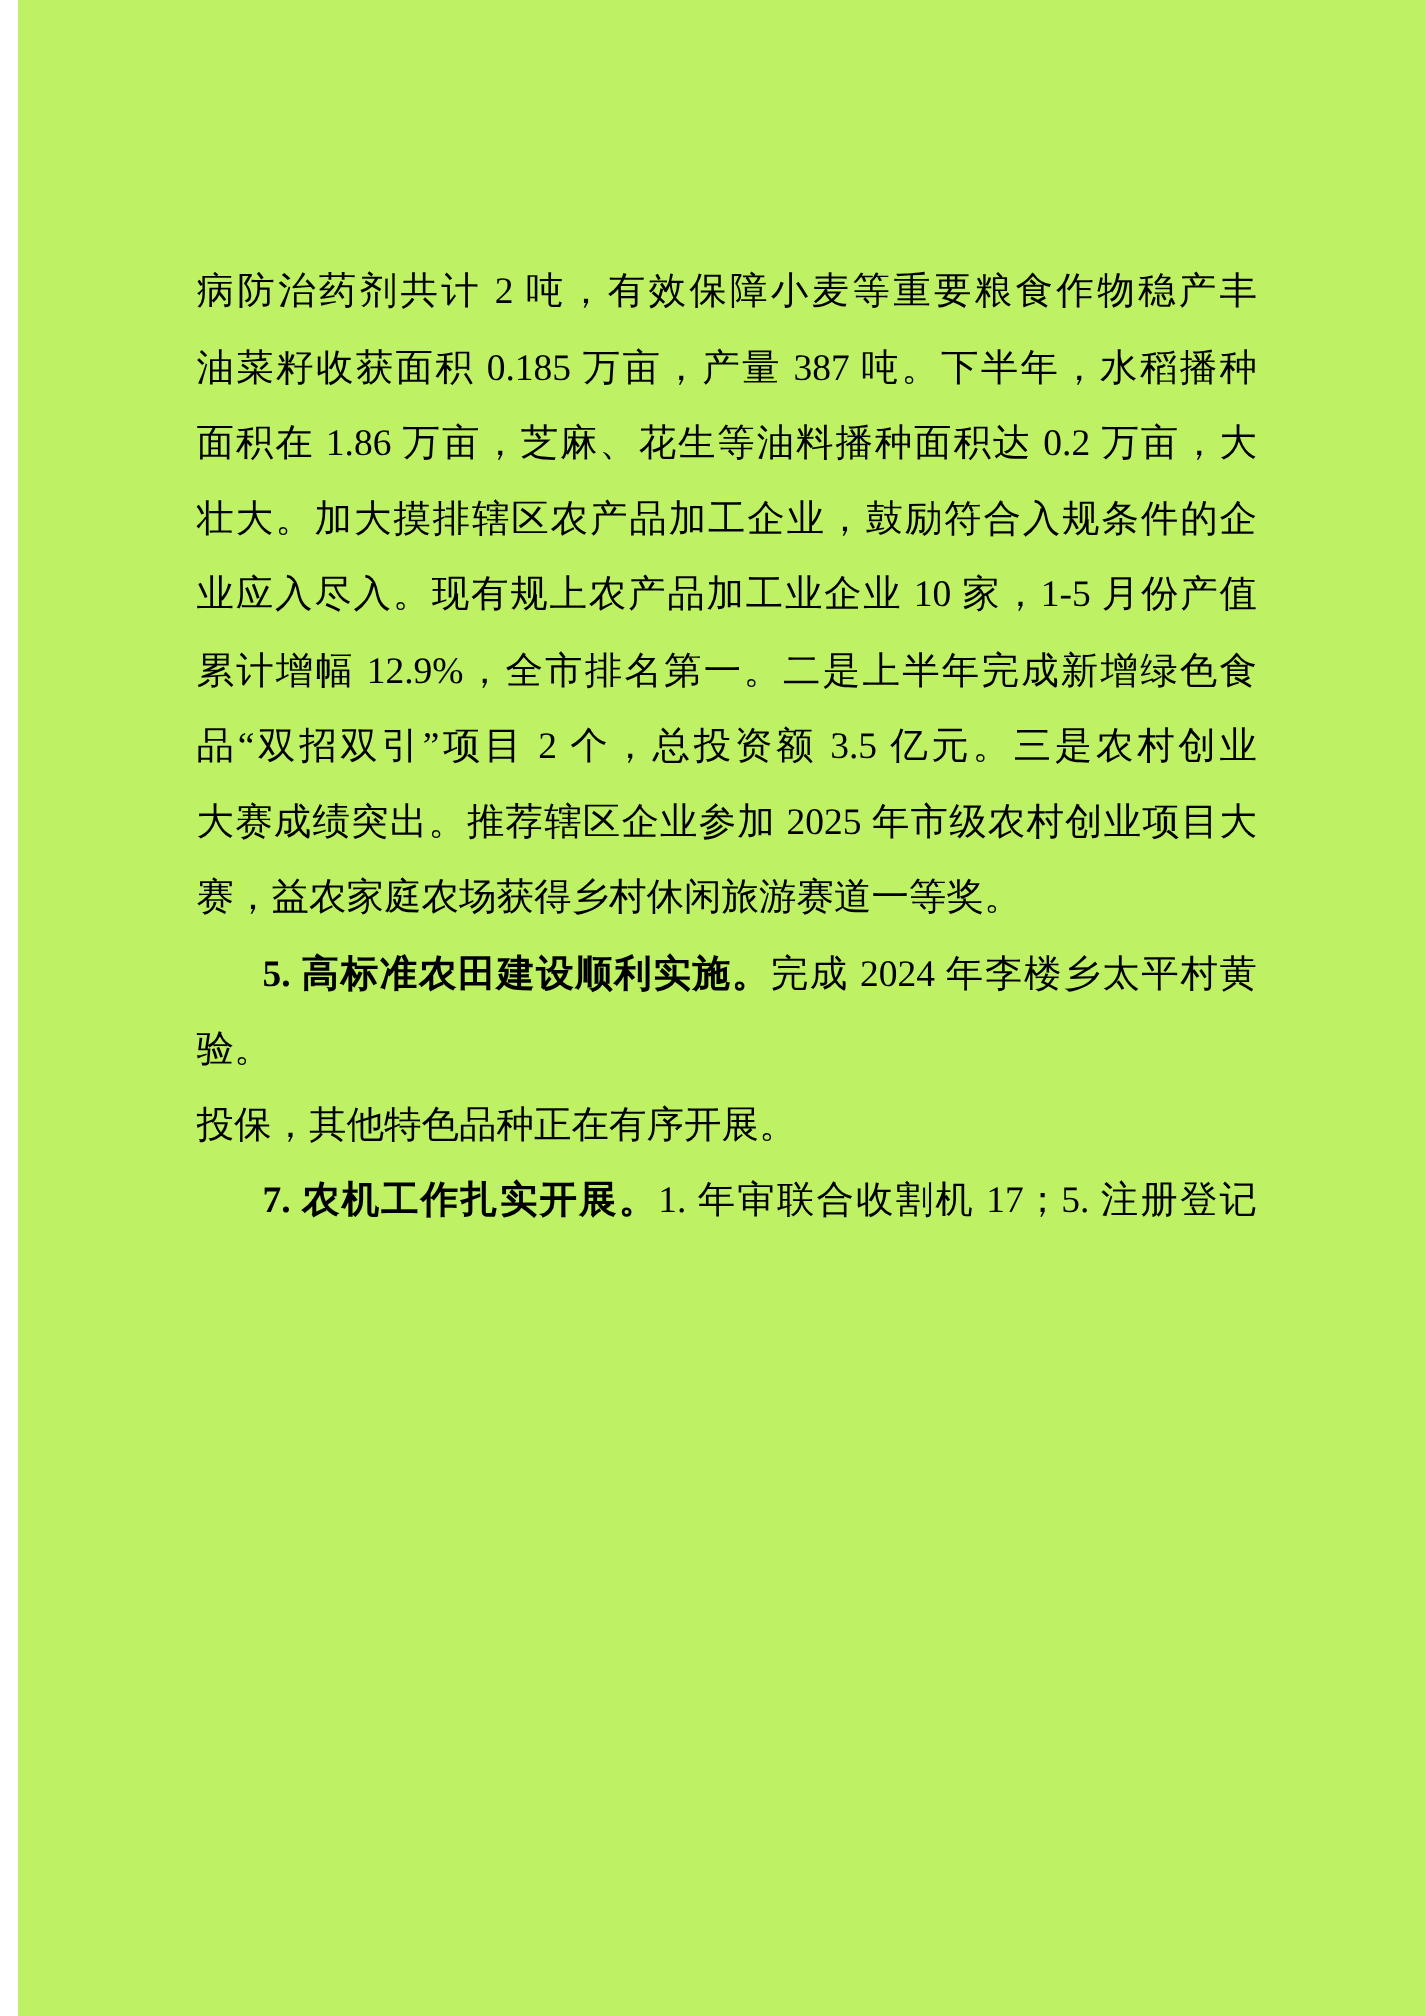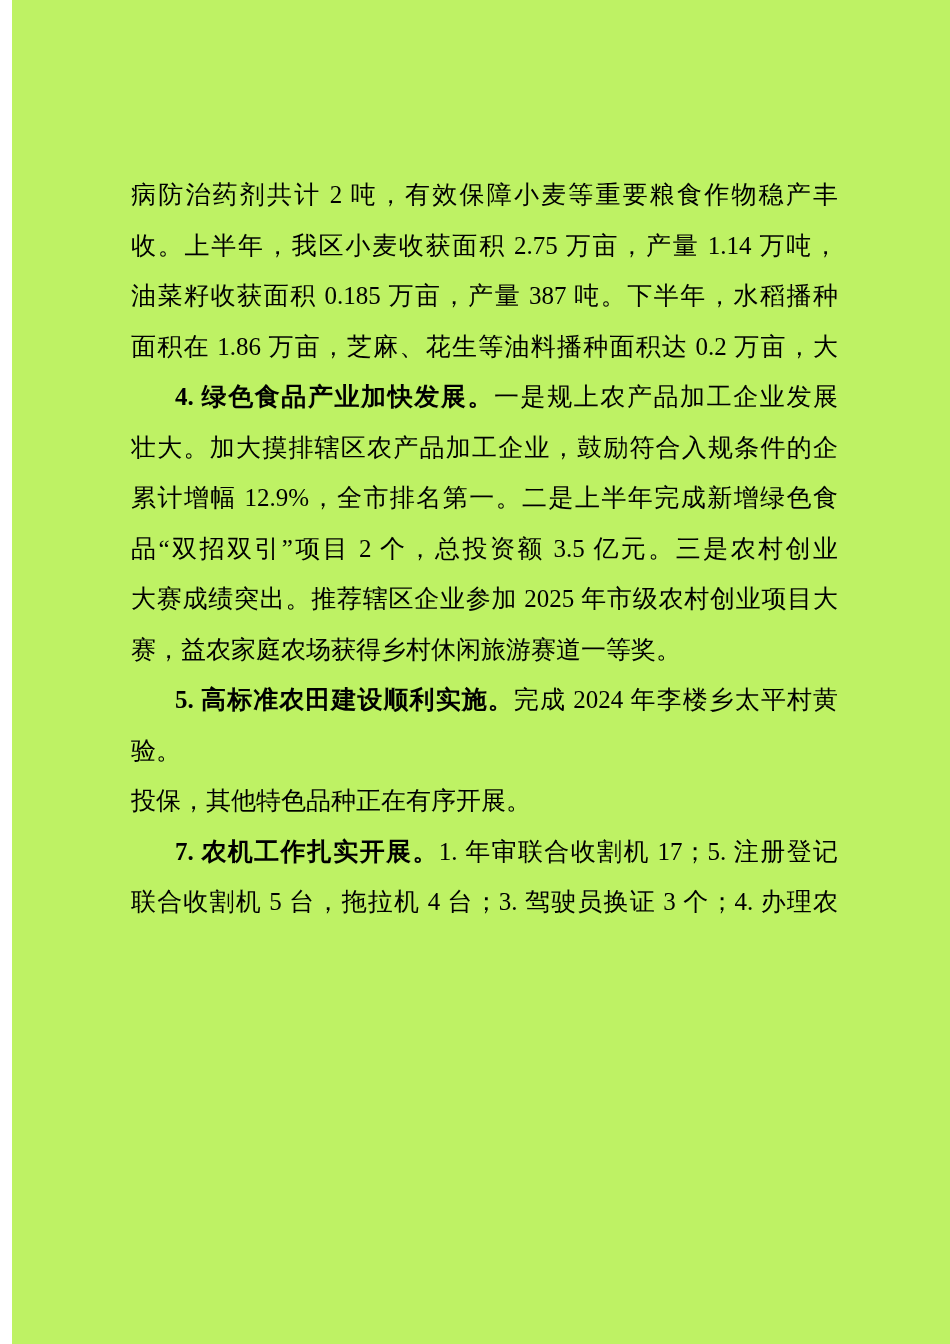--- a/index.html
+++ b/index.html
@@ -43,33 +43,31 @@
     font-weight: bold;
   }
 </style>
 </head>
 <body>
 
 <div class="page">
   <div class="text-block">
 
     <div class="line fill"><b></b><span>病防治药剂共计 2 吨，有效保障小麦等重要粮食作物稳产丰</span></div>
-    <div class="line fill"><b></b><span>收。上半年，我区小麦收获面积 2.75 万亩，产量 1.14 万吨，</span></div>
     <div class="line fill"><b></b><span>油菜籽收获面积 0.185 万亩，产量 387 吨。下半年，水稻播种</span></div>
     <div class="line fill"><b></b><span>面积在 1.86 万亩，芝麻、花生等油料播种面积达 0.2 万亩，大</span></div>
 
-    <div class="line fill indent"><b>4. 绿色食品产业加快发展。</b><span>一是规上农产品加工企业发展</span></div>
     <div class="line fill"><b></b><span>壮大。加大摸排辖区农产品加工企业，鼓励符合入规条件的企</span></div>
+    <div class="line fill"><b></b><span>业应入尽入。现有规上农产品加工业企业 10 家，1-5 月份产值</span></div>
     <div class="line fill"><b></b><span>累计增幅 12.9%，全市排名第一。二是上半年完成新增绿色食</span></div>
     <div class="line fill"><b></b><span>品“双招双引”项目 2 个，总投资额 3.5 亿元。三是农村创业</span></div>
     <div class="line fill"><b></b><span>大赛成绩突出。推荐辖区企业参加 2025 年市级农村创业项目大</span></div>
     <div class="line end"><b></b><span>赛，益农家庭农场获得乡村休闲旅游赛道一等奖。</span></div>
 
     <div class="line fill indent"><b>5. 高标准农田建设顺利实施。</b><span>完成 2024 年李楼乡太平村黄</span></div>
     <div class="line end"><b></b><span>验。</span></div>
 
     <div class="line end"><b></b><span>投保，其他特色品种正在有序开展。</span></div>
 
     <div class="line fill indent"><b>7. 农机工作扎实开展。</b><span>1. 年审联合收割机 17；5. 注册登记</span></div>
-    <div class="line fill"><b></b><span>联合收割机 5 台，拖拉机 4 台；3. 驾驶员换证 3 个；4. 办理农</span></div>
 
   </div>
 </div>
 
 </body></html>

